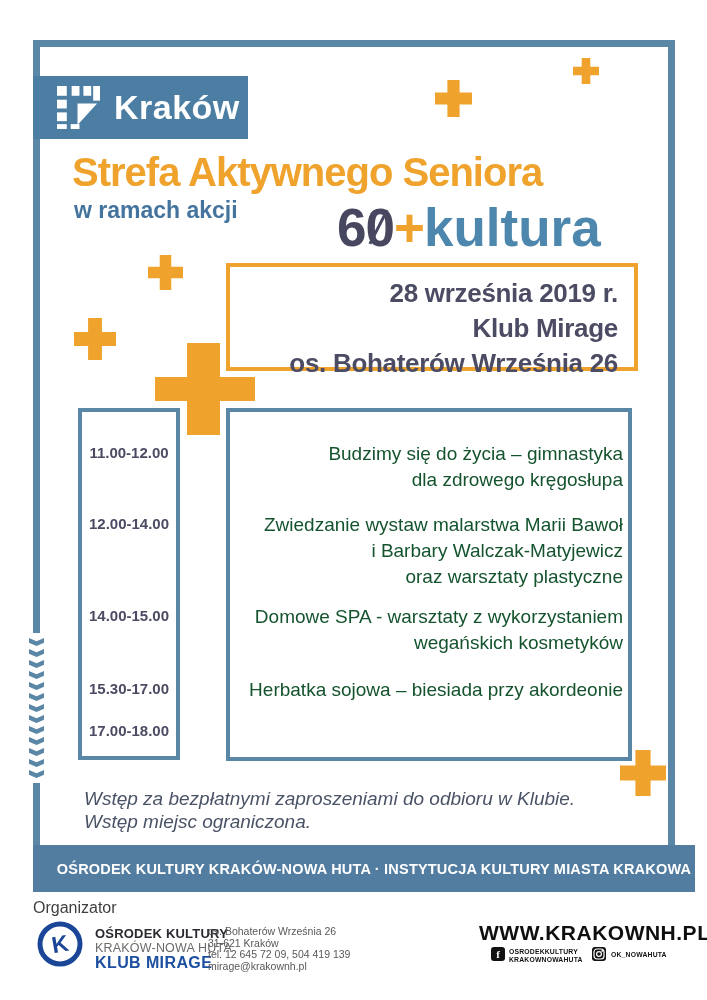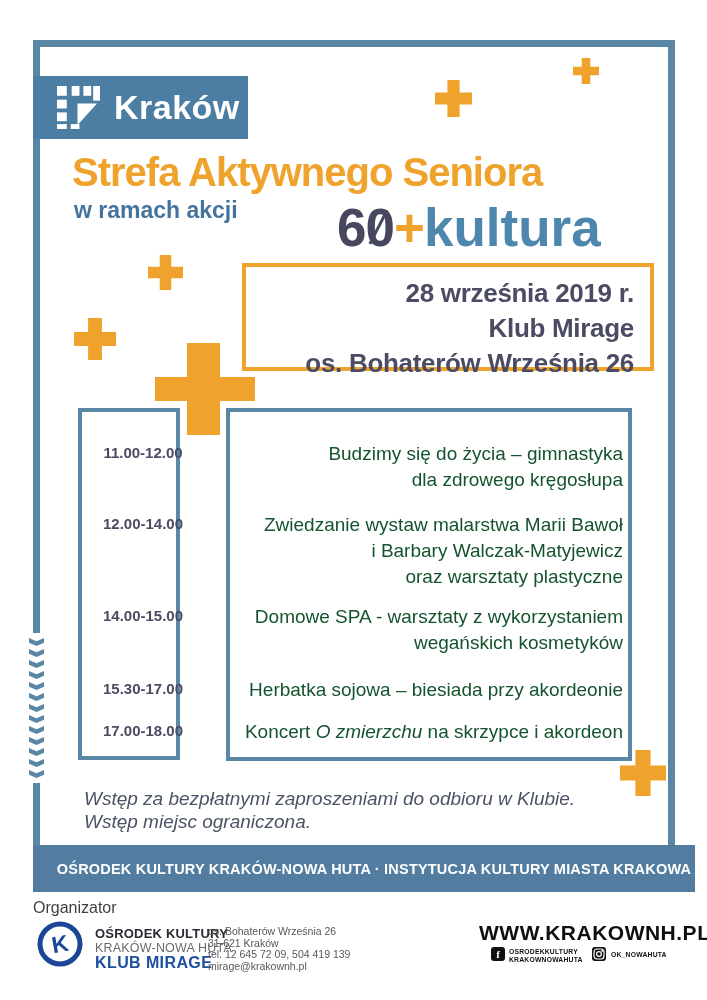--- a/index.html
+++ b/index.html
@@ -29,26 +29,26 @@
   .title{left:72px;top:150px;font-size:40px;font-weight:bold;letter-spacing:-1px;color:#efa32d;white-space:nowrap;}
   .subtitle{left:74px;top:197px;font-size:23px;font-weight:bold;color:#44749e;}
   .campaign{left:337px;top:197px;font-size:53px;font-weight:bold;letter-spacing:-1px;white-space:nowrap;}
   .campaign .num{color:#474760;}
   .campaign .pl{color:#efa32d;}
   .campaign .word{color:#4e87ae;letter-spacing:0;}
   .zero-slash{left:377px;top:208px;width:3px;height:38px;background:#474760;transform:rotate(27deg);}
 
   
   .datebox{left:226px;top:263px;width:412px;height:108px;border:4px solid #efa32d;box-sizing:border-box;
-    text-align:right;padding:9px 16px 0 0;color:#4b4b63;font-size:26px;font-weight:bold;line-height:35px;letter-spacing:-0.3px;margin-left:16px;}
+    text-align:right;padding:9px 16px 0 0;color:#4b4b63;font-size:26px;font-weight:bold;line-height:35px;letter-spacing:-0.3px;}
 
   
   .timebox{left:78px;top:408px;width:102px;height:352px;border:4px solid #5b87a6;box-sizing:border-box;}
   .contentbox{left:226px;top:408px;width:406px;height:353px;border:4px solid #5b87a6;box-sizing:border-box;}
-  .time{left:78px;width:102px;text-align:center;font-size:15px;font-weight:bold;color:#4b4b63;padding-left:14px;}
+  .time{left:78px;width:102px;text-align:center;font-size:15px;font-weight:bold;color:#4b4b63;}
   .event{left:241px;width:382px;font-size:19px;line-height:26px;color:#14532d;text-align:right;}
   .event .it{font-style:italic;}
 
   
   .notice{left:84px;top:787px;font-size:19px;font-style:italic;color:#4a5366;line-height:23px;}
   .bar{left:33px;top:845px;width:642px;height:47px;background:#527da0;display:flex;align-items:center;justify-content:center;padding-left:20px;}
   .bar span{color:#fff;font-size:14.5px;font-weight:bold;letter-spacing:0.2px;}
 
   
   .org-label{left:33px;top:899px;font-size:16px;color:#3f3f3f;}
@@ -143,23 +143,20 @@
     <div>i Barbary Walczak-Matyjewicz</div>
     <div>oraz warsztaty plastyczne</div>
   </div>
   <div class="abs event" style="top:604px;">
     <div>Domowe SPA - warsztaty z wykorzystaniem</div>
     <div>wegańskich kosmetyków</div>
   </div>
   <div class="abs event" style="top:677px;">
     <div>Herbatka sojowa – biesiada przy akordeonie</div>
   </div>
-  <div class="abs event" style="top:719px;">
-    <div><span>Koncert </span><span class="it">O zmierzchu</span><span> na skrzypce i akordeon</span></div>
-  </div>
 
   <div class="abs notice">
     <div>Wstęp za bezpłatnymi zaproszeniami do odbioru w Klubie.</div>
     <div>Wstęp miejsc ograniczona.</div>
   </div>
 
   <div class="abs bar">
     <span>OŚRODEK KULTURY KRAKÓW-NOWA HUTA · INSTYTUCJA KULTURY MIASTA KRAKOWA</span>
   </div>
 

